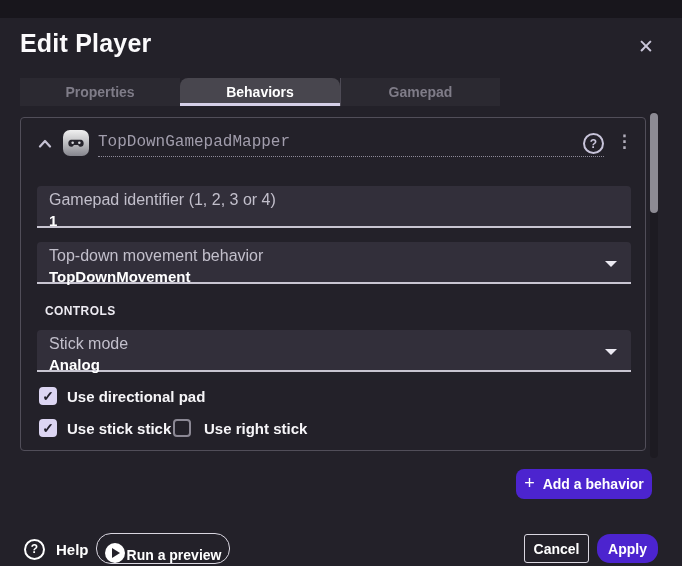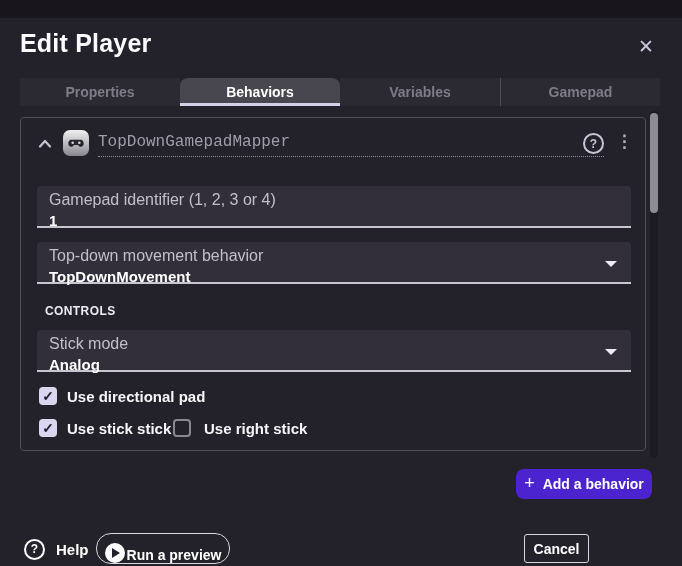--- a/index.html
+++ b/index.html
@@ -168,23 +168,20 @@
   <div class="close-btn">✕</div>
 
   <div class="tabbar">
     <div class="tab">
       <span>Properties</span>
     </div>
     <div class="tab active">
       <span>Behaviors</span>
       <span class="tab-underline"></span>
     </div>
-    <div class="tab">
-      <span>Variables</span>
-    </div>
     <div class="tab divider-left">
       <span>Gamepad</span>
     </div>
   </div>
 
   <div class="panel">
 
     <div class="chevron">
       <svg width="14" height="9" viewBox="0 0 14 9">
         <path d="M2 7.5 L7 2 L12 7.5" fill="none" stroke="#c6c2d4" stroke-width="2.2" stroke-linecap="round" stroke-linejoin="round"></path>
@@ -262,14 +259,17 @@
     <span class="play-circle">
         <span class="play-tri"></span>
       </span>
     <span>Run a preview</span>
   </div>
 
   <div class="btn cancel-btn">
     <span>Cancel</span>
   </div>
 
+  <div class="btn apply-btn">
+    <span>Apply</span>
+  </div>
 
 </div>
 
 </body></html>

